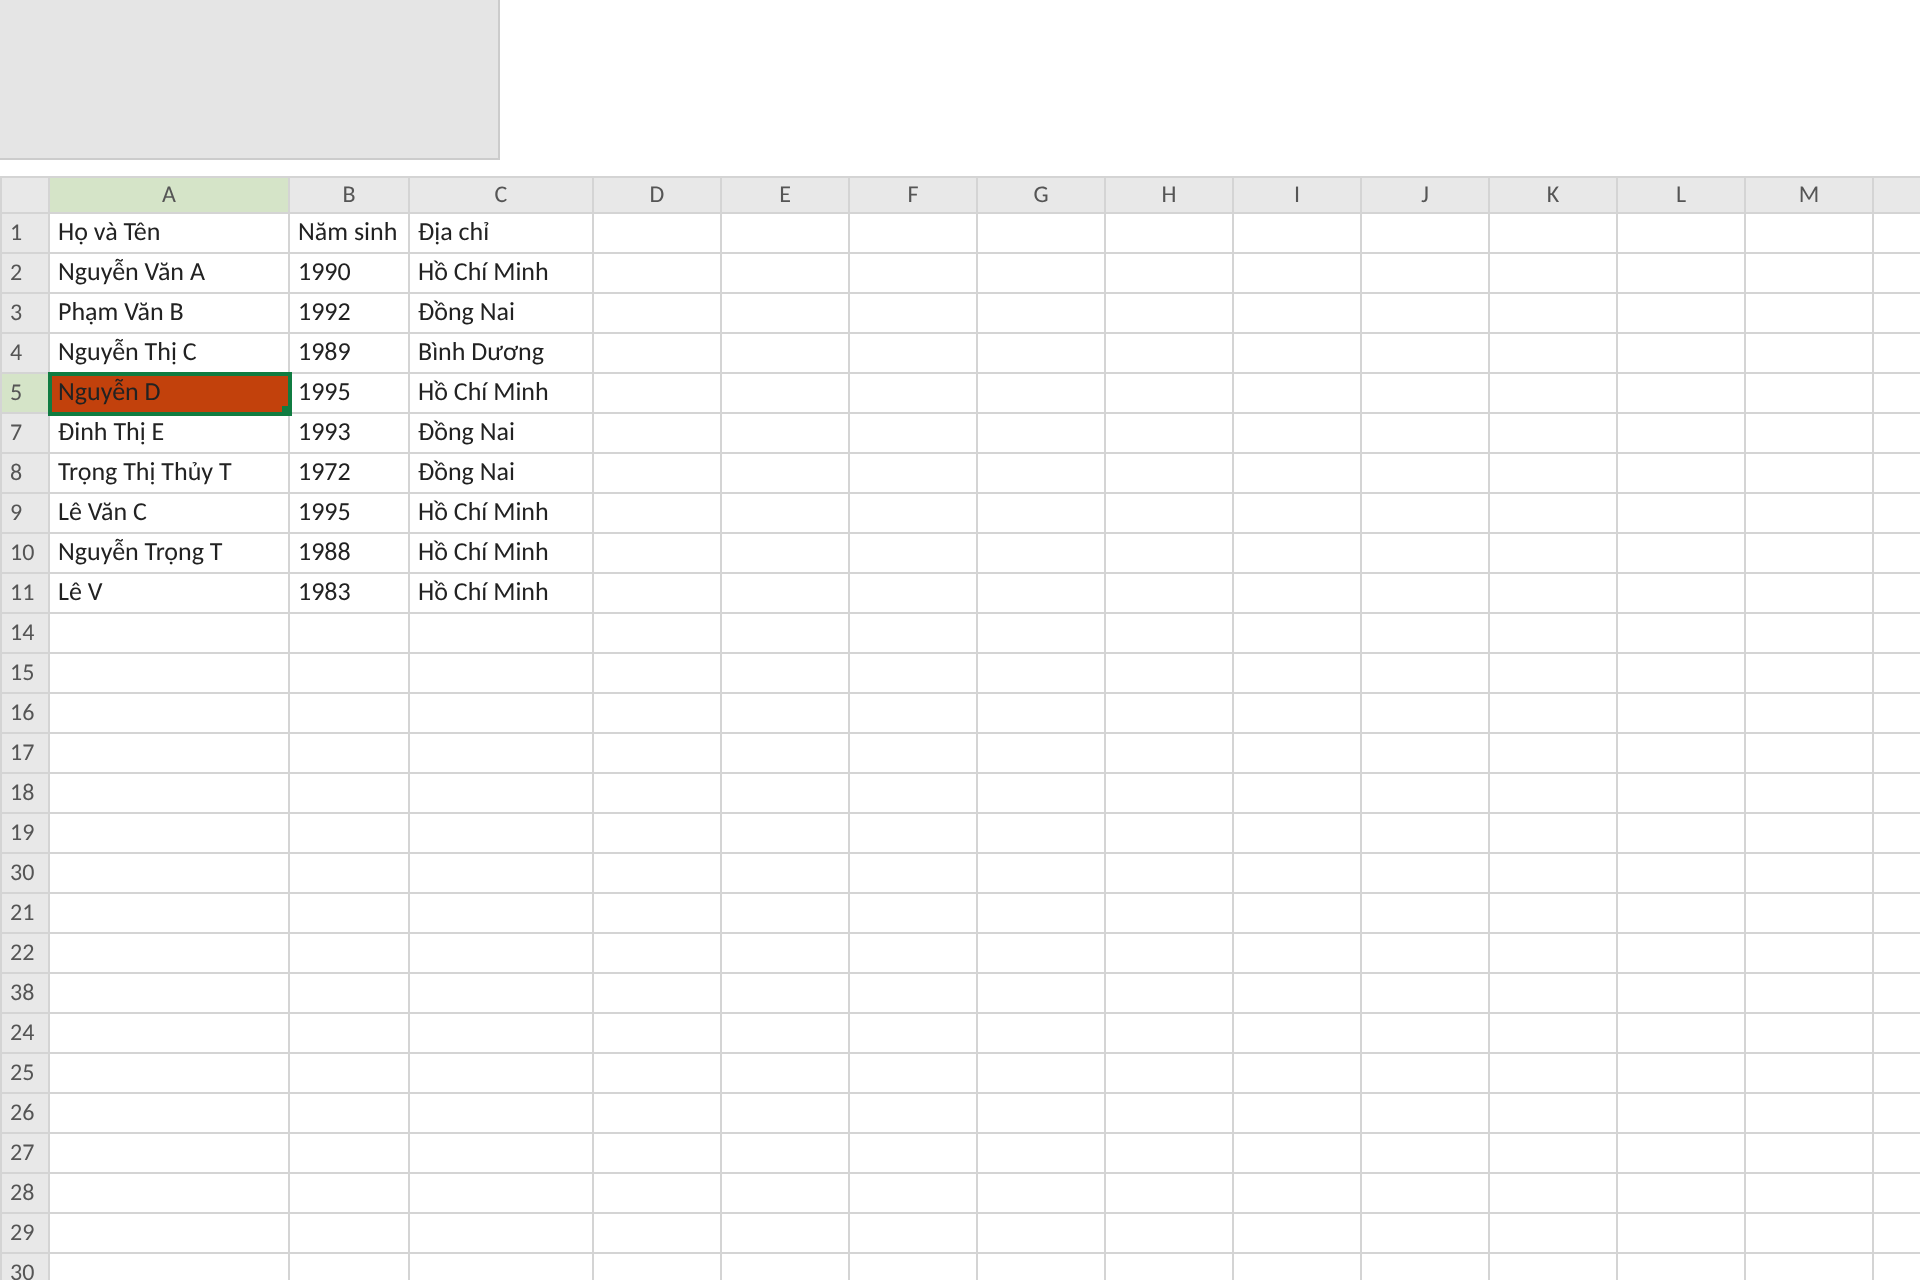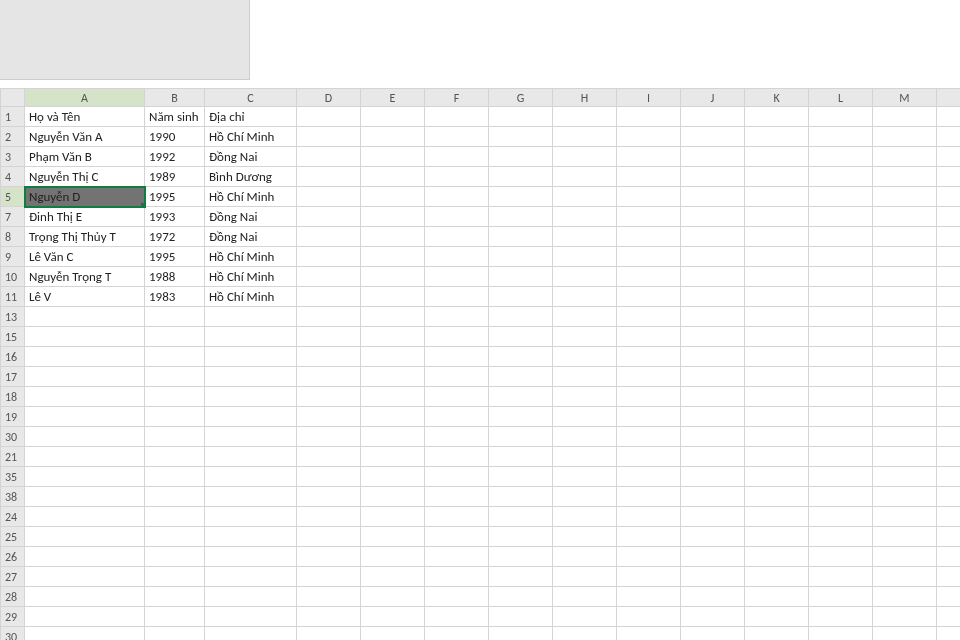--- a/index.html
+++ b/index.html
@@ -65,21 +65,21 @@
     color: #555;
     font-size: 12px;
     width: 24px;
   }
   tr.colhdr th.sel-col { background: #d5e4c8; }
   th.rowhdr.sel-row   { background: #d5e4c8; }
   td.num { text-align: right; }
   td.sel-cell {
     outline: 2px solid #107c41;
     outline-offset: -1px;
-    background: #737373;
+    background: #c2410c;
     position: relative;
   }
   td.sel-cell::after {
     content: "";
     position: absolute;
     right: -2px; bottom: -2px;
     width: 5px; height: 5px;
     background: #107c41;
   }
 </style>
@@ -292,21 +292,21 @@
           <td></td>
           <td></td>
           <td></td>
           <td></td>
           <td></td>
           <td></td>
           <td></td>
           <td></td>
         </tr>
         <tr>
-          <th class="rowhdr">13</th>
+          <th class="rowhdr">14</th>
           <td></td>
           <td></td>
           <td></td>
           <td></td>
           <td></td>
           <td></td>
           <td></td>
           <td></td>
           <td></td>
           <td></td>
@@ -428,21 +428,21 @@
           <td></td>
           <td></td>
           <td></td>
           <td></td>
           <td></td>
           <td></td>
           <td></td>
           <td></td>
         </tr>
         <tr>
-          <th class="rowhdr">35</th>
+          <th class="rowhdr">22</th>
           <td></td>
           <td></td>
           <td></td>
           <td></td>
           <td></td>
           <td></td>
           <td></td>
           <td></td>
           <td></td>
           <td></td>

